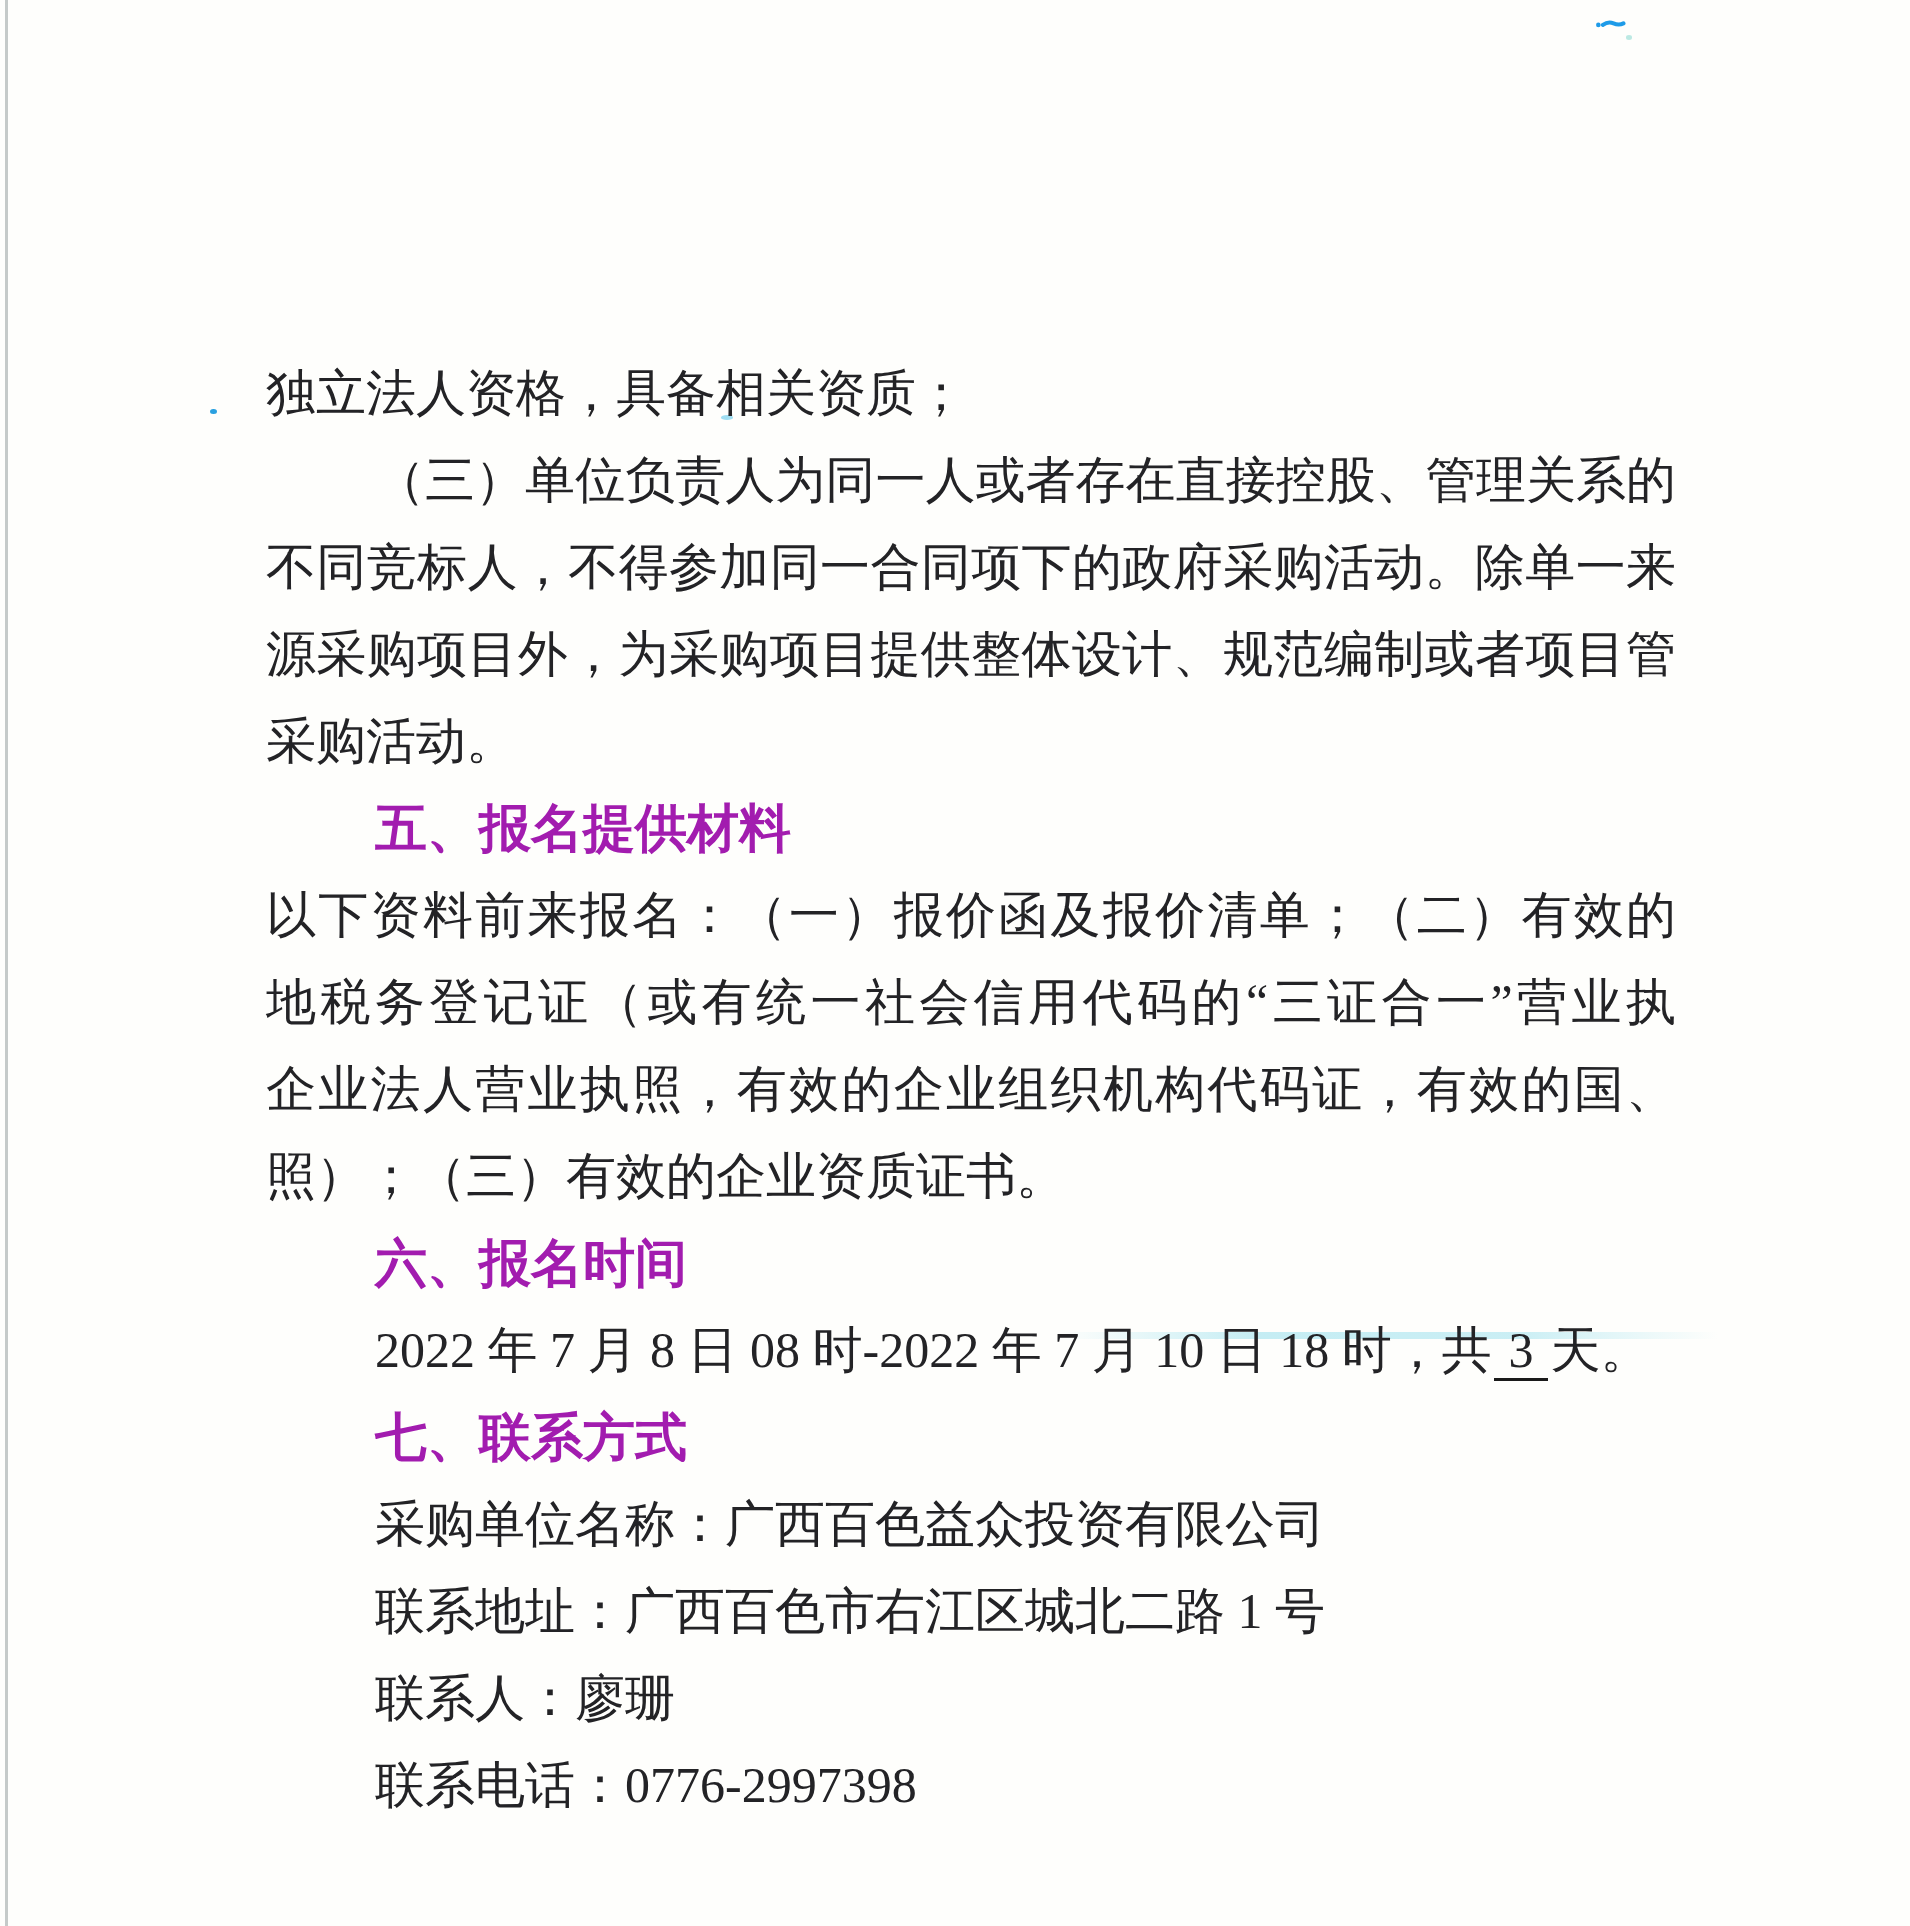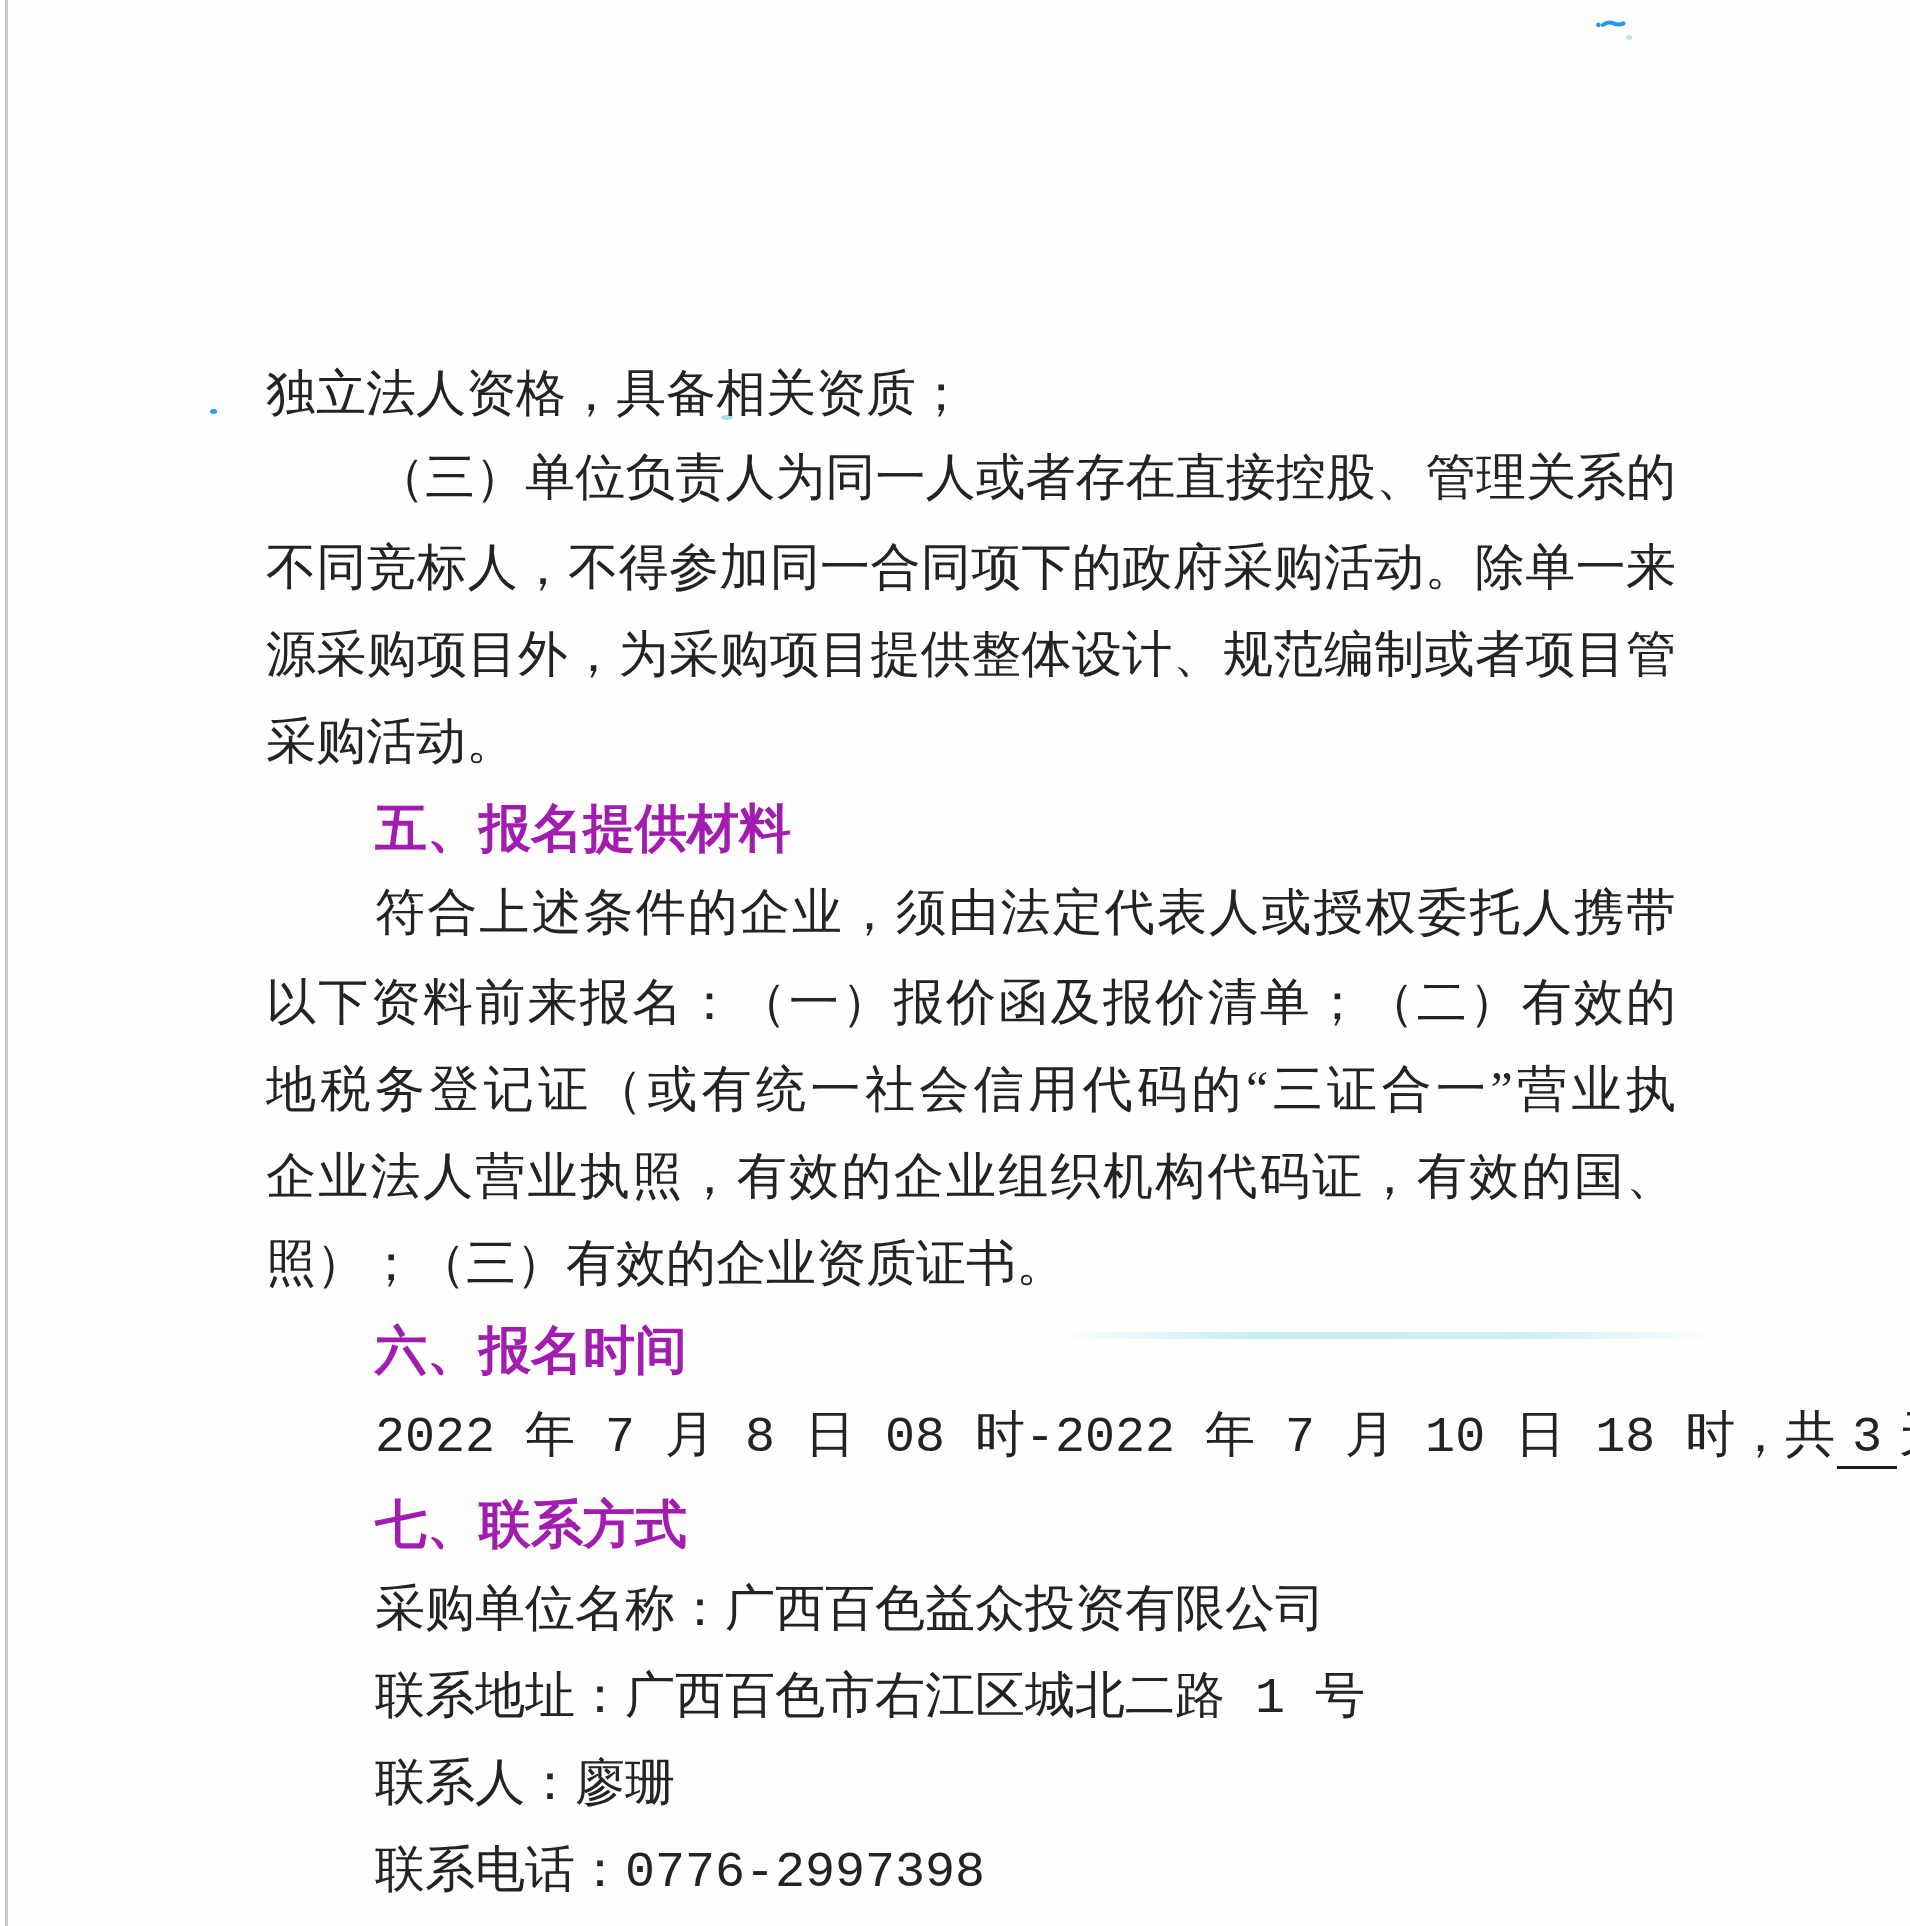--- a/index.html
+++ b/index.html
@@ -22,21 +22,21 @@
     background:linear-gradient(90deg, rgba(150,225,235,0) 0%, rgba(140,220,235,0.5) 30%,
       rgba(140,220,235,0.45) 70%, rgba(150,225,235,0) 100%);}
   
   .textblock{
     position:absolute;left:266px;top:350px;width:1410px;z-index:3;
     font-size:50px;color:#232326;
   }
   .line{height:87px;line-height:87px;white-space:nowrap;}
   .line.justify{white-space:normal;text-align:justify;text-align-last:justify;
     text-justify:inter-ideograph;overflow:visible;}
-  .line.indent{text-indent:109px;font-family:Liberation Mono, monospace;}
+  .line.indent{text-indent:109px;}
   .line.heading{
     font-family:"Liberation Sans", sans-serif;font-weight:700;
     font-size:52px;color:#a21caf;
   }
   .u-num{
     border-bottom:3.5px solid #1a1a1a;
     padding:0 14.6px;margin:0 2.3px;
   }
 </style>
 </head>
@@ -44,21 +44,20 @@
 
 <div class="page">
 
   <div class="textblock">
     <div class="line">独立法人资格，具备相关资质；</div>
     <div class="line indent justify">（三）单位负责人为同一人或者存在直接控股、管理关系的</div>
     <div class="line justify">不同竞标人，不得参加同一合同项下的政府采购活动。除单一来</div>
     <div class="line justify">源采购项目外，为采购项目提供整体设计、规范编制或者项目管</div>
     <div class="line">采购活动。</div>
     <div class="line heading indent">五、报名提供材料</div>
-    <div class="line indent justify">符合上述条件的企业，须由法定代表人或授权委托人携带</div>
     <div class="line justify">以下资料前来报名：（一）报价函及报价清单；（二）有效的</div>
     <div class="line justify">地税务登记证（或有统一社会信用代码的“三证合一”营业执</div>
     <div class="line justify">企业法人营业执照，有效的企业组织机构代码证，有效的国、</div>
     <div class="line">照）；（三）有效的企业资质证书。</div>
     <div class="line heading indent">六、报名时间</div>
     <div class="line indent">
       <span>2022 年 7 月 8 日 08 时-2022 年 7 月 10 日 18 时，共</span><span class="u-num">3</span><span>天。</span>
     </div>
     <div class="line heading indent">七、联系方式</div>
     <div class="line indent">采购单位名称：广西百色益众投资有限公司</div>

